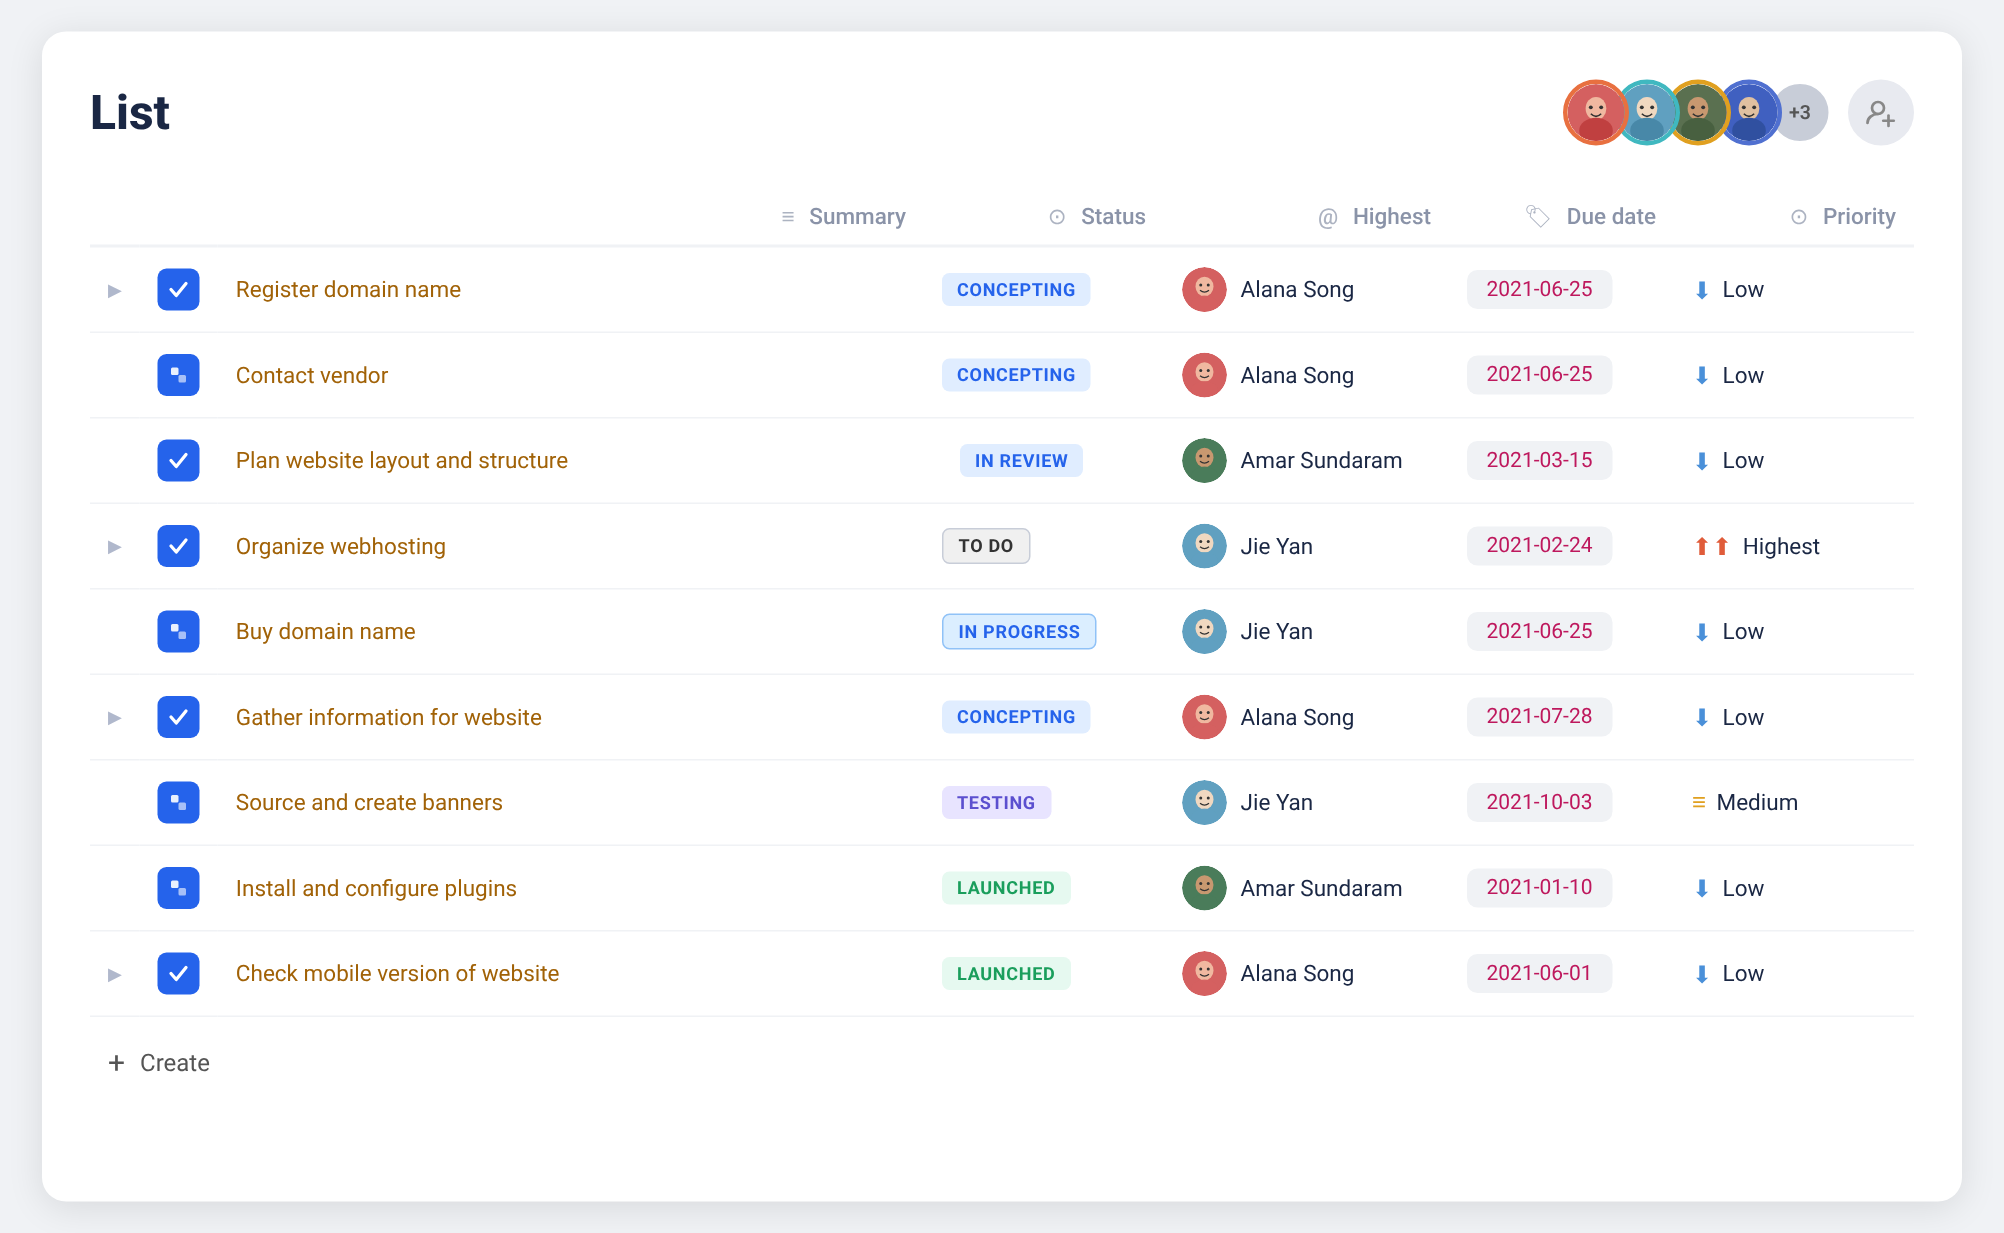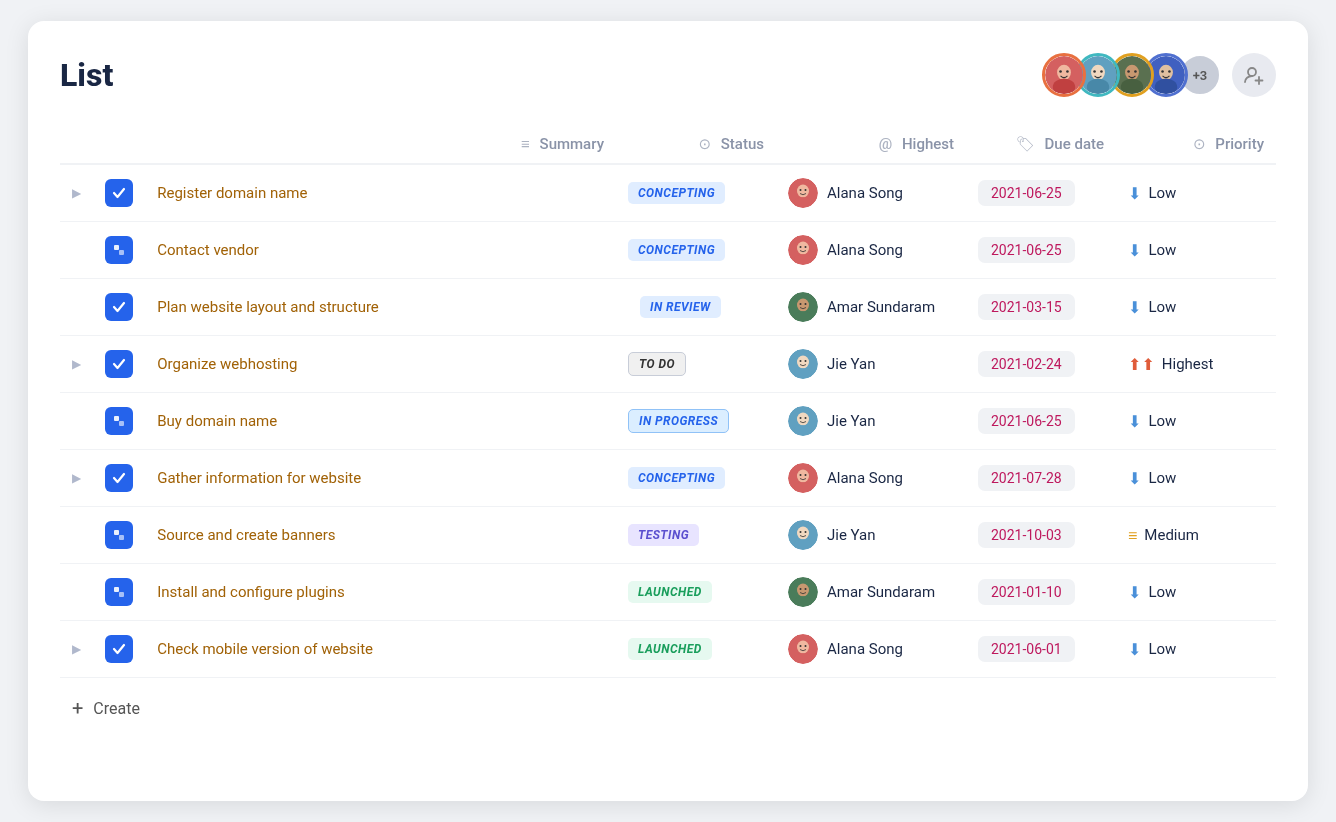--- a/index.html
+++ b/index.html
@@ -135,21 +135,20 @@
       font-weight: 400;
     }
     .status-badge {
       display: inline-block;
       padding: 4px 10px;
       border-radius: 5px;
       font-size: 12px;
       font-weight: 700;
       letter-spacing: 0.04em;
       white-space: nowrap;
-      font-style: italic;
     }
     .status-concepting {
       background: #e0edff;
       color: #2563eb;
     }
     .status-in-review {
       background: #e0edff;
       color: #2563eb;
       margin-left: 12px;
     }

